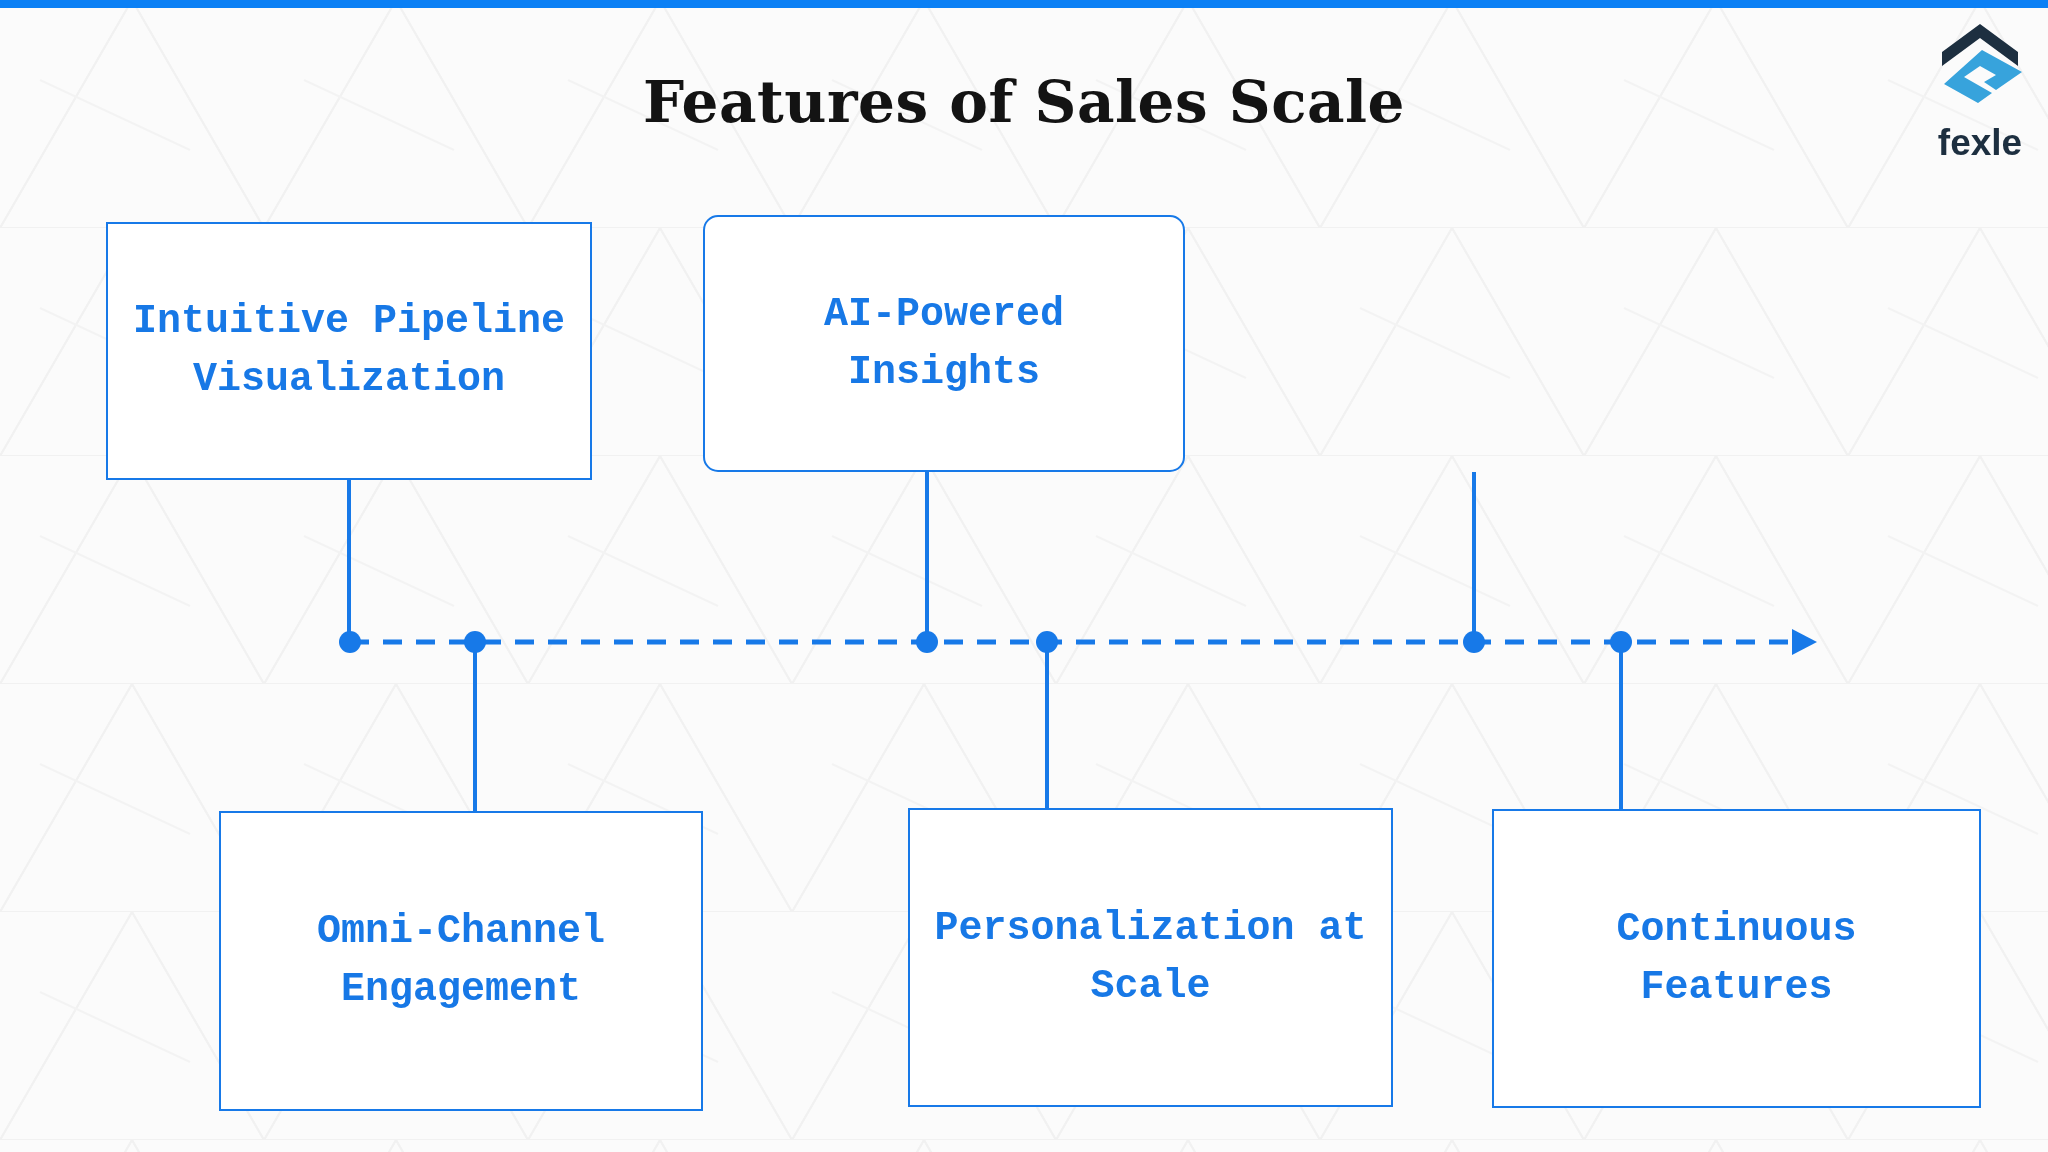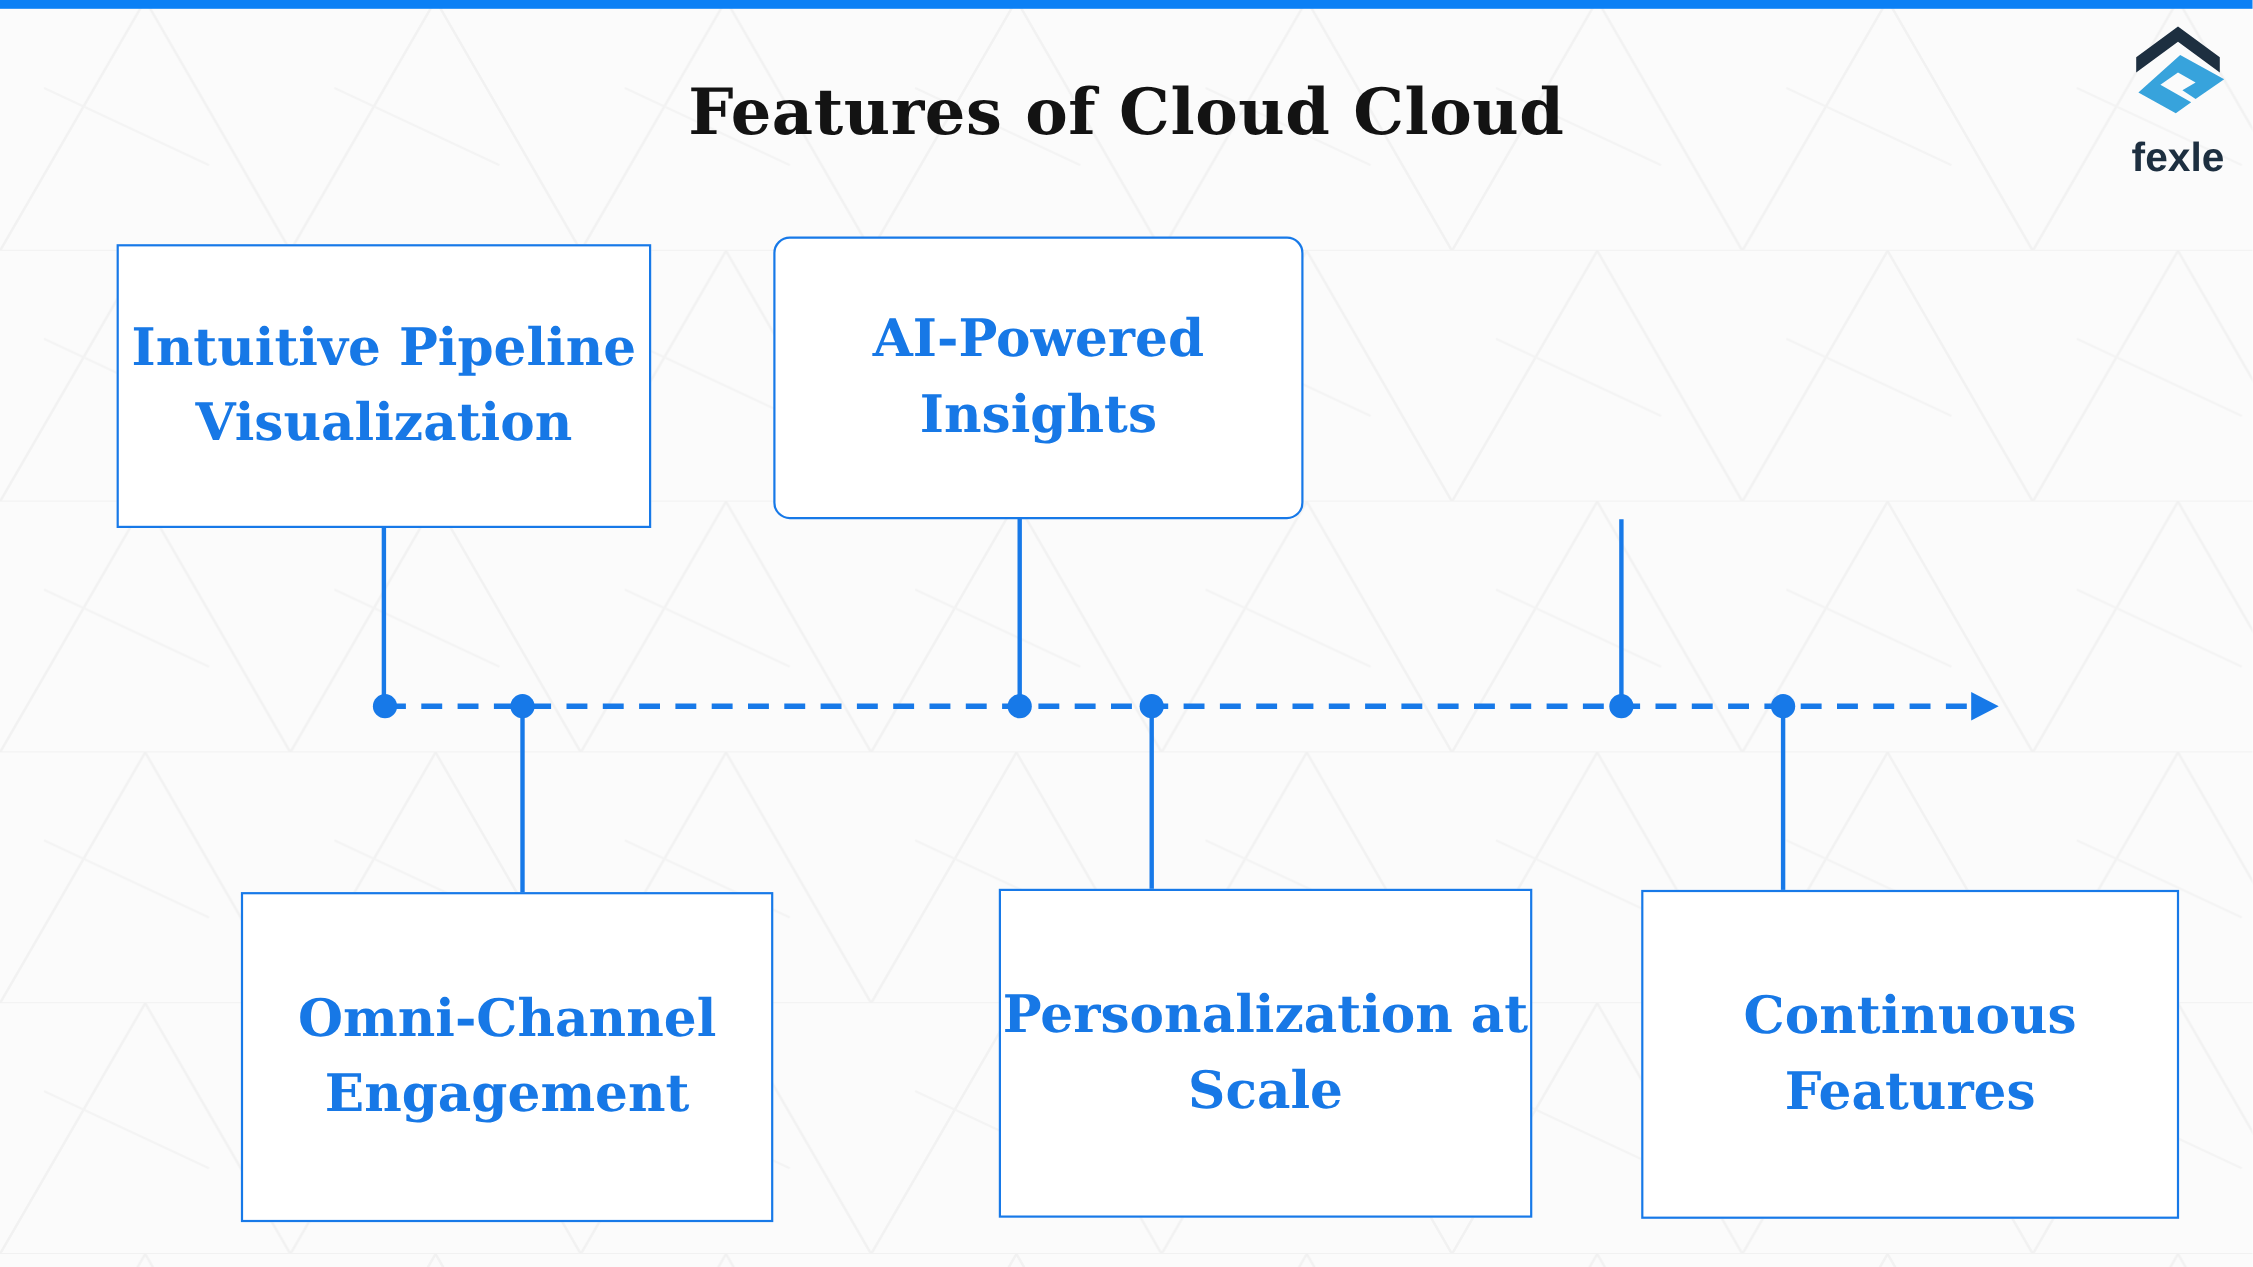--- a/index.html
+++ b/index.html
@@ -67,23 +67,24 @@
     border: 2.5px solid #1779e8;
     display: flex;
     align-items: center;
     justify-content: center;
     text-align: center;
     z-index: 2;
   }
   .feature-label {
     color: #1778e6;
     font-weight: 700;
-    font-size: 47px;
+    font-size: 40px;
     line-height: 1.45;
     white-space: pre-line;
+    font-family: Liberation Mono, monospace;
   }
   .box-1 { left: 106px;  top: 222px; width: 486px; height: 258px; }
   .box-2 { left: 703px;  top: 215px; width: 482px; height: 257px; border-radius: 15px; }
   .box-3 { left: 1403px; top: 215px; width: 486px; height: 258px; }
   .box-4 { left: 219px;  top: 811px; width: 484px; height: 300px; }
   .box-5 { left: 908px;  top: 808px; width: 485px; height: 299px; justify-content: center; }
   .box-6 { left: 1492px; top: 809px; width: 489px; height: 299px; }
 </style>
 </head>
 <body>
@@ -97,21 +98,21 @@
         <path d="M-132 0 L0 228 L132 0" fill="none" stroke="#d9d9d9" stroke-width="2"></path>
         <path d="M132 0 L264 228 L396 0" fill="none" stroke="#d9d9d9" stroke-width="2"></path>
         <path d="M40 80 L190 150" fill="none" stroke="#e0e0e0" stroke-width="2"></path>
       </pattern>
     </defs>
     <rect x="0" y="0" width="2048" height="1152" fill="url(#tri)" opacity="0.28"></rect>
   </svg>
 
   <div class="top-bar"></div>
 
-  <h1 class="page-title">Features of Cloud Cloud</h1>
+  <h1 class="page-title">Features of Sales Scale</h1>
 
   <div class="logo">
     <svg class="logo-icon" width="100" height="88" viewBox="0 0 100 88">
       <polygon points="12,32 50,4 88,32 88,46 50,18 12,46" fill="#1d2f40"></polygon>
       <path d="M52 30 L92 52 L66 70 L54 62 L66 55 L50 46 L34 57 L62 73 L48 83 L14 64 Z" fill="#37a3dc"></path>
     </svg>
     <div class="logo-text">fexle</div>
   </div>
 
   <svg class="connector-layer" width="2048" height="1152">

